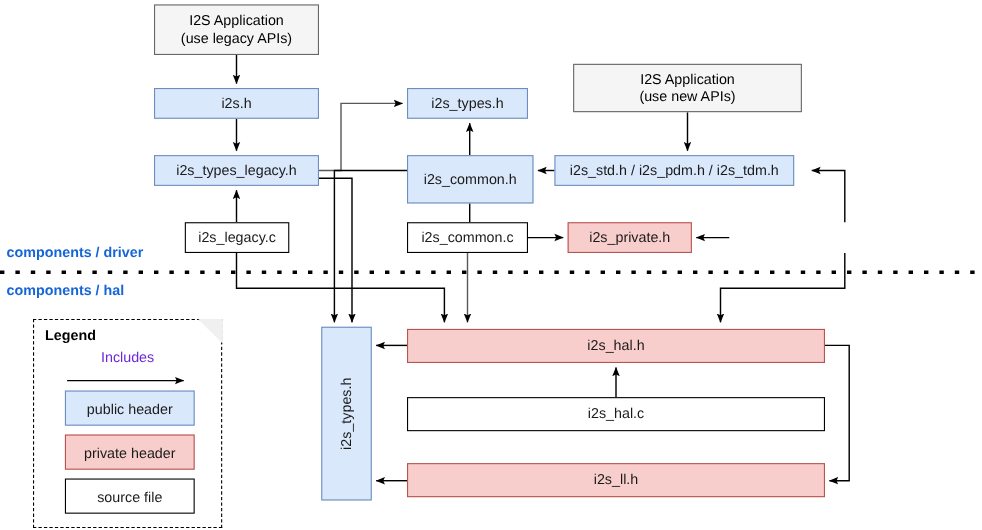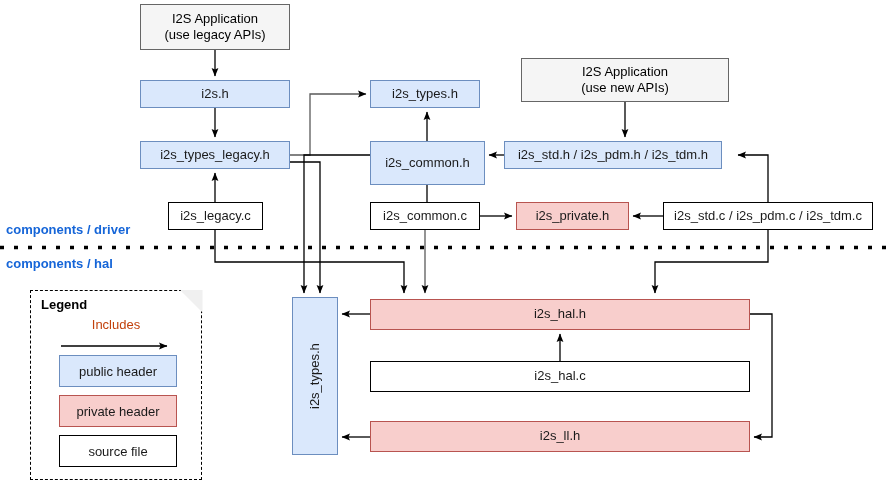--- a/index.html
+++ b/index.html
@@ -14,21 +14,21 @@
   .node .lbl{display:block;white-space:pre-line;}
   .node.vert{writing-mode:vertical-rl;transform:rotate(180deg);}
   .zone-label{position:absolute;font-size:13px;font-weight:bold;color:#1565d8;white-space:nowrap;}
   #svg{position:absolute;left:0;top:0;width:893px;height:482px;pointer-events:none;}
   .legend{position:absolute;left:30px;top:290px;width:172px;height:190px;box-sizing:border-box;
           border:1.5px dashed #000;background:#fff;}
   .legend .fold{position:absolute;right:-1.5px;top:-1.5px;width:22px;height:22px;background:#f0f0f0;
           border-left:1.5px dashed #000;border-bottom:1.5px dashed #000;
           clip-path:polygon(100% 0,0 0,100% 100%);}
   .legend-title{position:absolute;left:10px;top:6px;font-size:13px;font-weight:bold;color:#000;}
-  .legend-includes{position:absolute;left:0;right:0;top:26px;text-align:center;font-size:13px;color:#c2410c;}
+  .legend-includes{position:absolute;left:0;right:0;top:26px;text-align:center;font-size:13px;color:#6d28d9;}
   .legend-arrow{position:absolute;left:28px;top:50px;width:118px;height:10px;}
   .lg-box{position:absolute;left:28px;width:118px;height:32px;box-sizing:border-box;display:flex;
           align-items:center;justify-content:center;font-size:13px;color:#1a1a1a;}
   .lg1{top:64px;background:#dae8fc;border:1px solid #6c8ebf;}
   .lg2{top:104px;background:#f8cecc;border:1px solid #b85450;}
   .lg3{top:144px;background:#ffffff;border:1px solid #000000;}
 </style>
 </head>
 <body>
 
@@ -121,23 +121,20 @@
   </div>
 
   <div class="node blue" style="left:504px;top:141px;width:218px;height:28px;">
     <span class="lbl">i2s_std.h / i2s_pdm.h / i2s_tdm.h</span>
   </div>
 
   <div class="node pink" style="left:516px;top:202px;width:113px;height:28px;">
     <span class="lbl">i2s_private.h</span>
   </div>
 
-  <div class="node white" style="left:663px;top:202px;width:210px;height:28px;">
-    <span class="lbl">i2s_std.c / i2s_pdm.c / i2s_tdm.c</span>
-  </div>
 
   <div class="node blue vert" style="left:292px;top:297px;width:46px;height:158px;">
     <span class="lbl">i2s_types.h</span>
   </div>
 
   <div class="node pink" style="left:370px;top:299px;width:380px;height:31px;">
     <span class="lbl">i2s_hal.h</span>
   </div>
 
   <div class="node white" style="left:370px;top:361px;width:380px;height:31px;">

